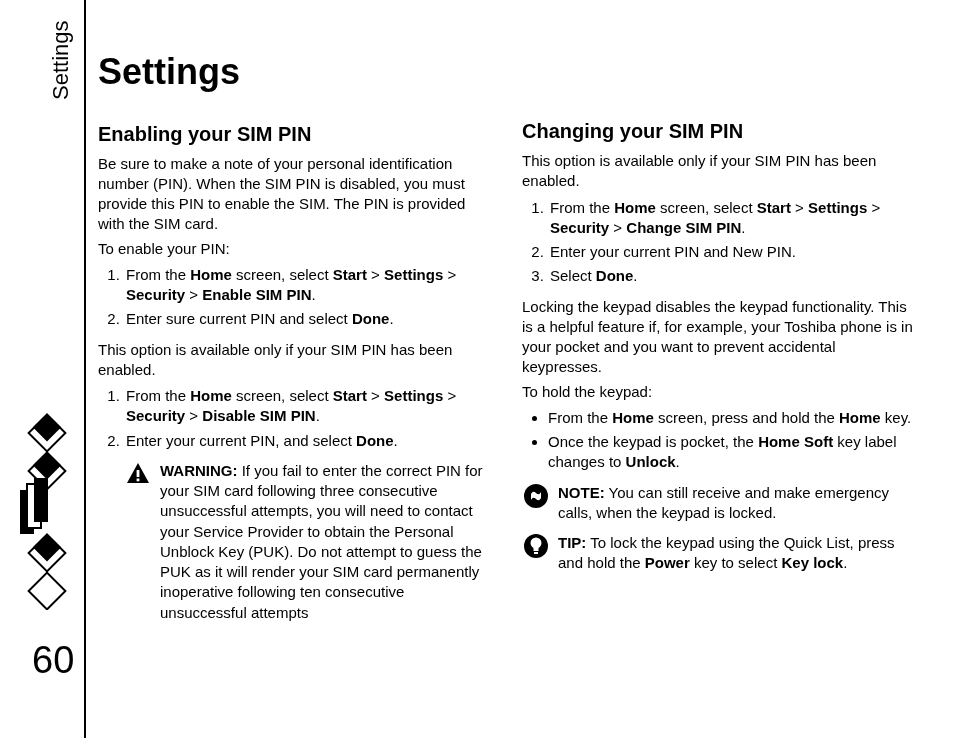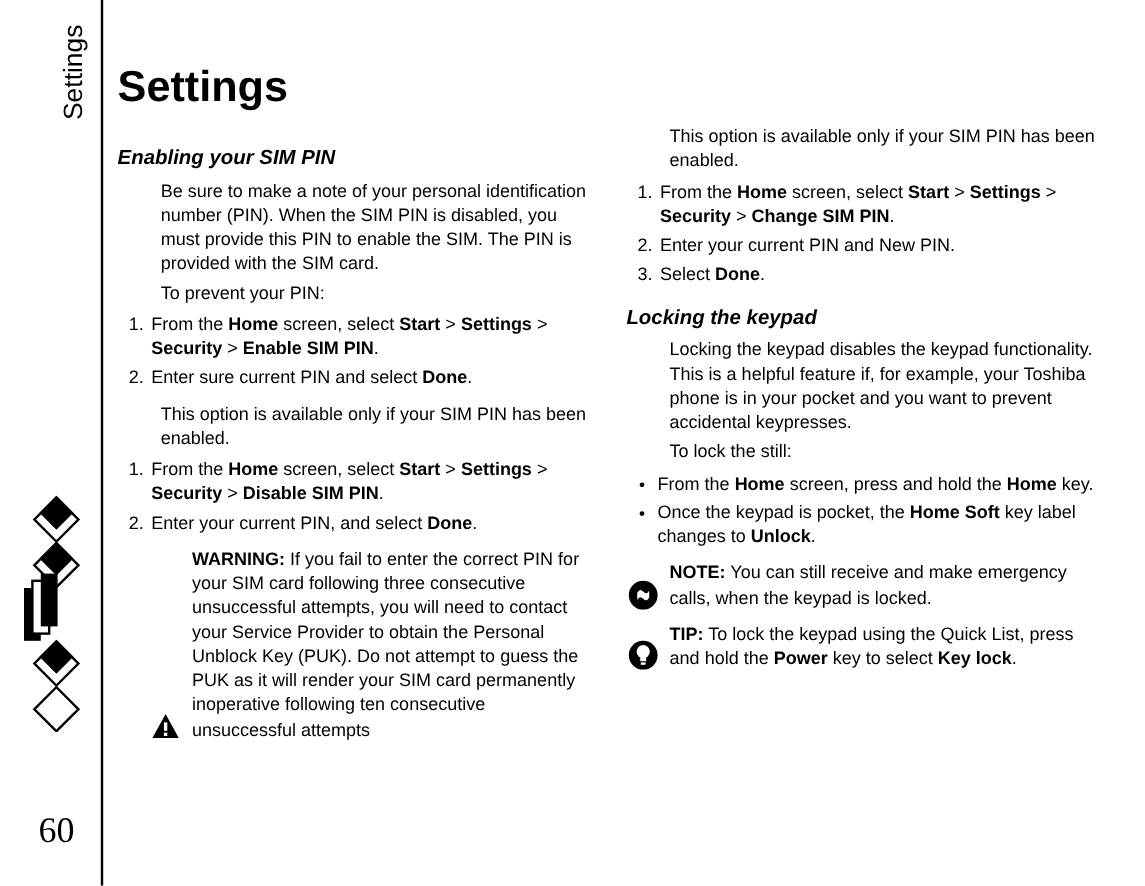--- a/index.html
+++ b/index.html
@@ -30,41 +30,40 @@
     white-space: nowrap;
   }
   .side-icon {
     position: absolute;
     left: 14px;
     top: 410px;
   }
   .page-num {
     position: absolute;
     left: 32px;
-    bottom: 28px;
-    font-size: 30px;
-    font-family: Liberation Serif, serif;
+    bottom: 56px;
+    font-size: 38px;
   }
   .content {
     position: absolute;
     left: 98px;
     top: 48px;
     width: 820px;
     display: flex;
     gap: 28px;
   }
   .col { flex: 1; font-size: 15px; line-height: 1.35; }
   h1 { font-size: 36px; font-weight: bold; margin-bottom: 24px; }
-  h2 { font-size: 17px; font-weight: bold; margin-top: 14px; margin-bottom: 6px; font-style: italic; }
-  p { margin-bottom: 4px; margin-left: 36px; }
+  h2 { font-size: 20px; font-weight: bold; margin-top: 14px; margin-bottom: 6px; }
+  p { margin-bottom: 4px; }
   ol { padding-left: 26px; margin: 6px 0 10px 0; }
   ol li { margin-bottom: 4px; padding-left: 2px; }
   ul { list-style: disc; padding-left: 26px; margin: 6px 0 10px 0; }
   ul li { margin-bottom: 4px; }
-  .note-row { display: flex; gap: 8px; margin: 10px 0; align-items: flex-end; }
+  .note-row { display: flex; gap: 8px; margin: 10px 0; align-items: flex-start; }
   .note-icon { flex: 0 0 28px; display:flex; align-items:center; justify-content:center; }
   .note-text { flex: 1; }
   .indent-warn { margin-left: 26px; }
   b { font-weight: bold; }
 </style>
 </head>
 <body>
 
 <div class="sidebar">
   <div class="side-label">Settings</div>
@@ -86,21 +85,21 @@
   </div>
   <div class="page-num">60</div>
 </div>
 
 <div class="content">
   <div class="col">
     <h1>Settings</h1>
 
     <h2>Enabling your SIM PIN</h2>
     <p>Be sure to make a note of your personal identification number (PIN). When the SIM PIN is disabled, you must provide this PIN to enable the SIM. The PIN is provided with the SIM card.</p>
-    <p>To prevent your PIN:</p>
+    <p>To enable your PIN:</p>
     <ol>
       <li><span>From the </span><b>Home</b><span> screen, select </span><b>Start</b><span> &gt; </span><b>Settings</b><span> &gt; </span><b>Security</b><span> &gt; </span><b>Enable SIM PIN</b><span>.</span></li>
       <li><span>Enter sure current PIN and select </span><b>Done</b><span>.</span></li>
     </ol>
 
     <p>This option is available only if your SIM PIN has been enabled.</p>
     <ol>
       <li><span>From the </span><b>Home</b><span> screen, select </span><b>Start</b><span> &gt; </span><b>Settings</b><span> &gt; </span><b>Security</b><span> &gt; </span><b>Disable SIM PIN</b><span>.</span></li>
       <li><span>Enter your current PIN, and select </span><b>Done</b><span>.</span></li>
     </ol>
@@ -111,30 +110,30 @@
             <rect x="11.6" y="9" width="2.8" height="7" fill="#fff"></rect>
             <rect x="11.6" y="17.5" width="2.8" height="2.8" fill="#fff"></rect>
           </svg>
       </div>
       <div class="note-text"><b>WARNING:</b><span> If you fail to enter the correct PIN for your SIM card following three consecutive unsuccessful attempts, you will need to contact your Service Provider to obtain the Personal Unblock Key (PUK). Do not attempt to guess the PUK as it will render your SIM card permanently inoperative following ten consecutive unsuccessful attempts</span></div>
     </div>
   </div>
 
   <div class="col">
     <div style="height:56px"></div>
+    <h2>Changing your SIM PIN</h2>
     <p>This option is available only if your SIM PIN has been enabled.</p>
     <ol>
       <li><span>From the </span><b>Home</b><span> screen, select </span><b>Start</b><span> &gt; </span><b>Settings</b><span> &gt; </span><b>Security</b><span> &gt; </span><b>Change SIM PIN</b><span>.</span></li>
       <li>Enter your current PIN and New PIN.</li>
       <li><span>Select </span><b>Done</b><span>.</span></li>
     </ol>
 
-    <h2>Locking the keypad</h2>
     <p>Locking the keypad disables the keypad functionality. This is a helpful feature if, for example, your Toshiba phone is in your pocket and you want to prevent accidental keypresses.</p>
-    <p>To lock the still:</p>
+    <p>To hold the keypad:</p>
     <ul>
       <li><span>From the </span><b>Home</b><span> screen, press and hold the </span><b>Home</b><span> key.</span></li>
       <li><span>Once the keypad is pocket, the </span><b>Home Soft</b><span> key label changes to </span><b>Unlock</b><span>.</span></li>
     </ul>
 
     <div class="note-row">
       <div class="note-icon">
         <svg width="26" height="26" viewBox="0 0 26 26">
             <circle cx="13" cy="13" r="12" fill="#000"></circle>
             <path d="M8 11 Q10 7 13 10 Q16 13 18 9 L18 15 Q16 19 13 16 Q10 13 8 17 Z" fill="#fff"></path>

